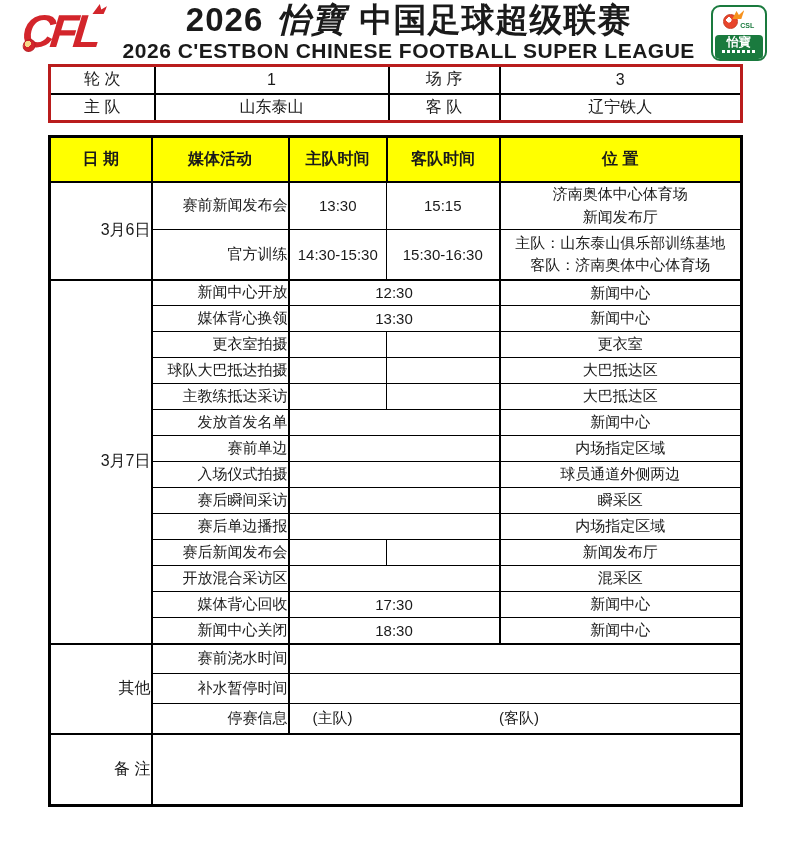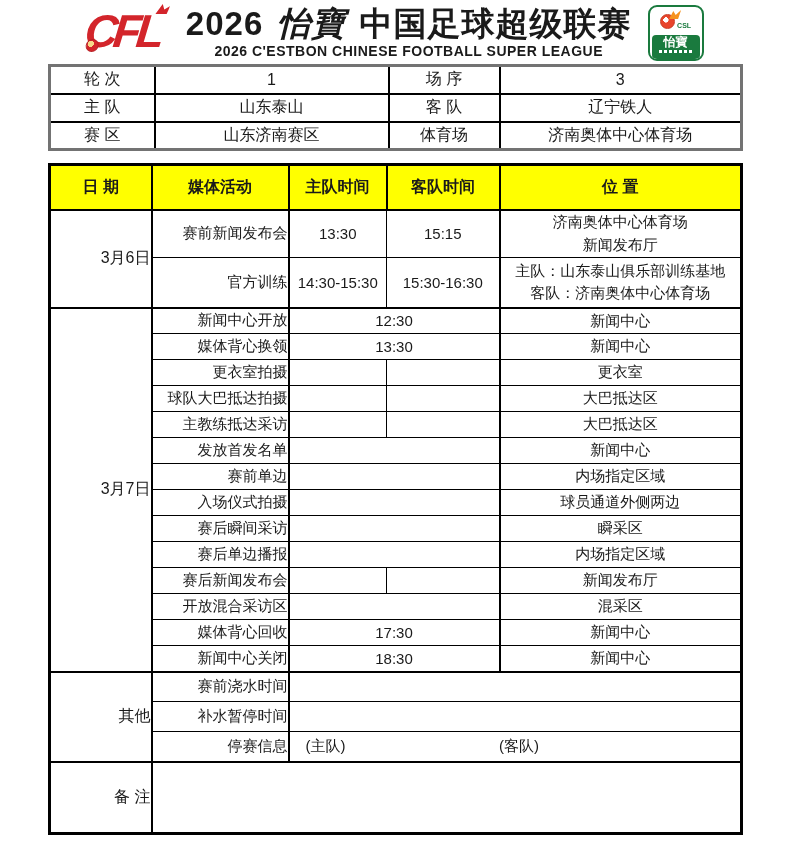--- a/index.html
+++ b/index.html
@@ -43,21 +43,21 @@
   .title-line {
     font-size: 33px; font-weight: 900; line-height: 1.05;
     letter-spacing: 1px; white-space: nowrap;
   }
   .title-line .brand-script {
     font-family: "DejaVu Serif", "Liberation Serif", serif;
     font-style: italic; font-weight: 700;
     margin: 0 4px;
   }
   .subtitle {
-    font-size: 14px; font-weight: 700;
+    font-size: 21px; font-weight: 700;
     letter-spacing: 0.5px; margin-top: 2px; white-space: nowrap;
   }
   .badge {
     width: 56px; height: 56px;
     border: 2px solid #1a7a3e; border-radius: 9px;
     background: #fff;
     display: flex; flex-direction: column; align-items: center;
     overflow: hidden;
   }
   .badge-top { height: 26px; display: flex; align-items: center; gap: 2px; padding-top: 3px; }
@@ -79,21 +79,21 @@
     color: #fff; text-align: center;
   }
   .badge-brand { font-size: 12px; font-weight: 700; line-height: 14px; display: block; }
   .badge-line { display: block; margin: 1px auto 0; width: 34px; height: 3px;
     background: repeating-linear-gradient(90deg, #fff 0 3px, #1a7a3e 3px 5px); }
 
   
   table { border-collapse: collapse; table-layout: fixed; margin-left: 48px; }
   td, th { overflow: hidden; }
 
-  .info-table { width: 692px; border: 3px solid #737373; }
+  .info-table { width: 692px; border: 3px solid #b91c1c; }
   .info-table td, .info-table th {
     border: 2px solid #000;
     height: 28px; font-size: 16px; text-align: center; vertical-align: middle;
     font-weight: 400;
   }
   .info-table th { font-weight: 400; }
 
   .schedule-table { width: 692px; border: 3px solid #000; margin-top: 12px; }
   .schedule-table th {
     background: #ffff00;
@@ -112,21 +112,21 @@
   .schedule-table td.act { text-align: right; padding-left: 6px; }
   .schedule-table td.time { text-align: center; }
   .schedule-table td.loc { text-align: center; line-height: 1.5; }
   .schedule-table td.split-l { border-right: 1px solid #000; }
   .schedule-table td.split-r { border-left: 1px solid #000; }
   .schedule-table tr.tall td { height: 48px; }
   .schedule-table tr.tall2 td { height: 50px; }
   .schedule-table tr.other-row td { height: 30px; }
   .schedule-table tr.remark-row td { height: 72px; }
   .schedule-table td.fullspan { text-align: left; }
-  .schedule-table td.susp { position: relative; padding-left: 16px; margin-left: 48px; }
+  .schedule-table td.susp { position: relative; padding-left: 23px; margin-left: 48px; }
   .schedule-table td.susp .susp-away { position: absolute; left: 46.5%; top: 50%; transform: translateY(-50%); }
 </style>
 </head>
 <body>
 
 <div class="page">
 
   <div class="masthead">
     <div class="cfl-logo">
       <span class="logo-flame"></span>
@@ -166,26 +166,20 @@
       <td>1</td>
       <th>场  序</th>
       <td>3</td>
     </tr>
     <tr>
       <th>主  队</th>
       <td>山东泰山</td>
       <th>客  队</th>
       <td>辽宁铁人</td>
     </tr>
-    <tr>
-      <th>赛  区</th>
-      <td>山东济南赛区</td>
-      <th>体育场</th>
-      <td>济南奥体中心体育场</td>
-    </tr>
   </tbody>
     </table>
 
   <table class="schedule-table">
     <colgroup>
         <col style="width:102px">
         <col style="width:137px">
         <col style="width:98px">
         <col style="width:113px">
         <col style="width:242px">

